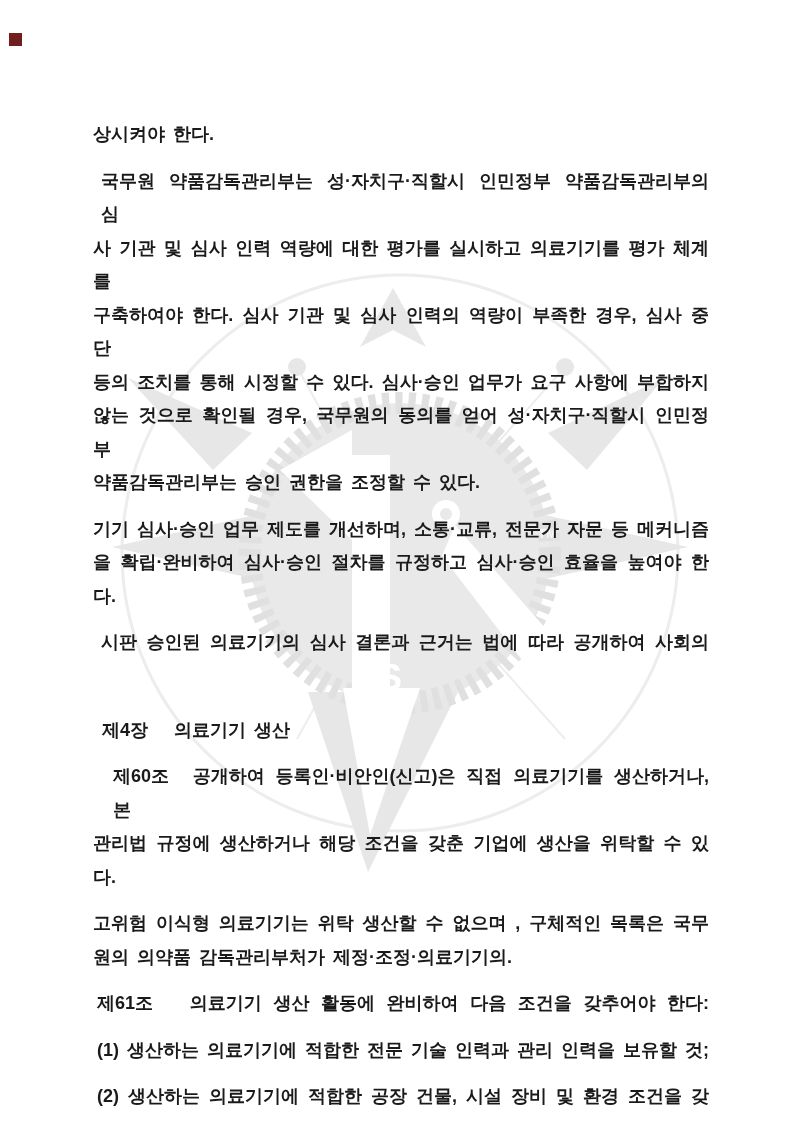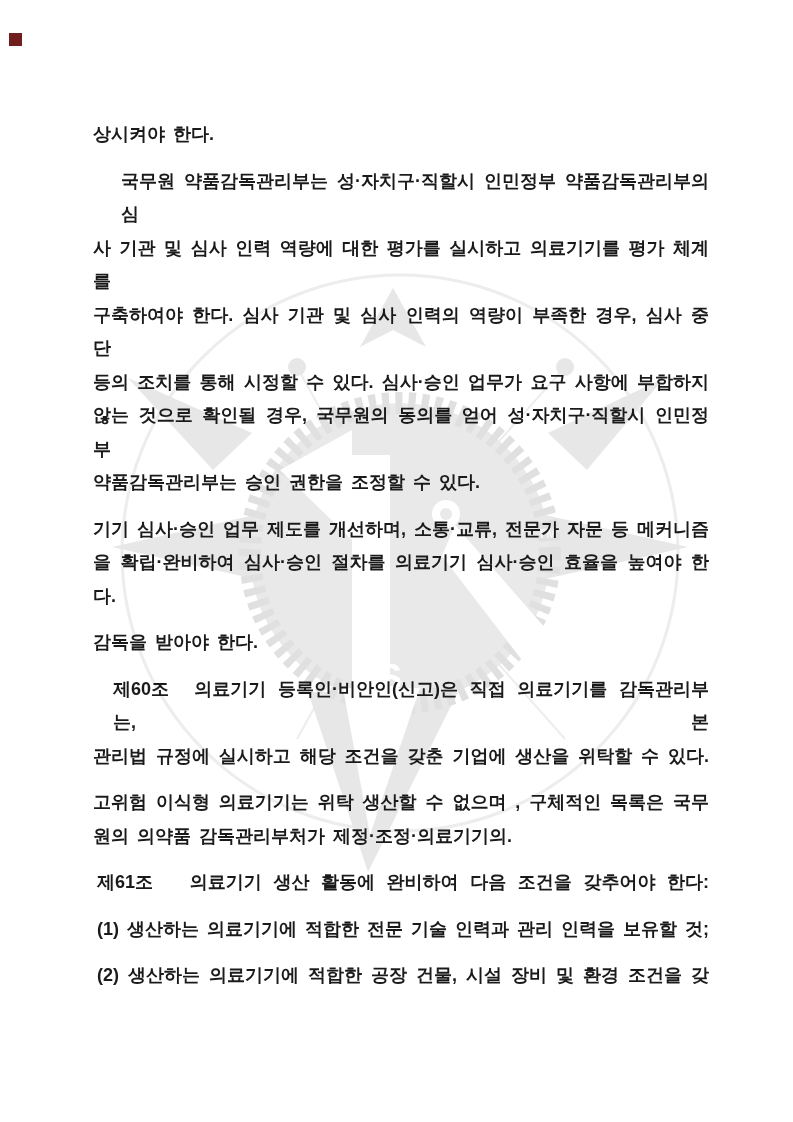--- a/index.html
+++ b/index.html
@@ -23,21 +23,21 @@
     color:#1a1a1a;
     font-size:18px;
     line-height:33.5px;
     word-spacing:3px;
   }
   .block{margin:0 0 13px 0;}
   .block.heading{margin-top:54px;}
   .ln{text-align:justify;text-align-last:justify;white-space:normal;font-weight:bold;}
   .ln.last{text-align-last:left;}
   .ind4{padding-left:4px;}
-  .ind8{padding-left:8px;margin-left:20px;}
+  .ind8{padding-left:8px;}
   .ind9{padding-left:9px;}
   .ind20{padding-left:20px;}
 </style>
 </head>
 <body>
 
 <div class="page">
 
   <svg class="wm" width="793" height="1122" viewBox="0 0 793 1122" aria-hidden="true">
 
@@ -87,32 +87,35 @@
       <div class="ln ind8">국무원 약품감독관리부는 성·자치구·직할시 인민정부 약품감독관리부의 심</div>
       <div class="ln">사 기관 및 심사 인력 역량에 대한 평가를 실시하고 의료기기를 평가 체계를</div>
       <div class="ln">구축하여야 한다. 심사 기관 및 심사 인력의 역량이 부족한 경우, 심사 중단</div>
       <div class="ln">등의 조치를 통해 시정할 수 있다. 심사·승인 업무가 요구 사항에 부합하지</div>
       <div class="ln">않는 것으로 확인될 경우, 국무원의 동의를 얻어 성·자치구·직할시 인민정부</div>
       <div class="ln last">약품감독관리부는 승인 권한을 조정할 수 있다.</div>
     </div>
 
     <div class="block">
       <div class="ln">기기 심사·승인 업무 제도를 개선하며, 소통·교류, 전문가 자문 등 메커니즘</div>
-      <div class="ln">을 확립·완비하여 심사·승인 절차를 의료기기 심사·승인 효율을 높여야 한</div>
+      <div class="ln">을 확립·완비하여 심사·승인 절차를 규정하고 심사·승인 효율을 높여야 한</div>
       <div class="ln last">다.</div>
     </div>
 
     <div class="block">
-      <div class="ln last">감독을 받아야 한다.</div>
+      <div class="ln ind8">시판 승인된 의료기기의 심사 결론과 근거는 법에 따라 공개하여 사회의</div>
     </div>
 
+    <div class="block heading">
+      <div class="ln last ind9">제4장　 의료기기 생산</div>
+    </div>
 
     <div class="block">
-      <div class="ln ind20">제60조　의료기기 등록인·비안인(신고)은 직접 의료기기를 감독관리부는, 본</div>
-      <div class="ln">관리법 규정에 실시하고 해당 조건을 갖춘 기업에 생산을 위탁할 수 있다.</div>
+      <div class="ln ind20">제60조　공개하여 등록인·비안인(신고)은 직접 의료기기를 생산하거나, 본</div>
+      <div class="ln">관리법 규정에 생산하거나 해당 조건을 갖춘 기업에 생산을 위탁할 수 있다.</div>
     </div>
 
     <div class="block">
       <div class="ln">고위험 이식형 의료기기는 위탁 생산할 수 없으며 , 구체적인 목록은 국무</div>
       <div class="ln last">원의 의약품 감독관리부처가 제정·조정·의료기기의.</div>
     </div>
 
     <div class="block">
       <div class="ln ind4">제61조　 의료기기 생산 활동에 완비하여 다음 조건을 갖추어야 한다:</div>
     </div>

